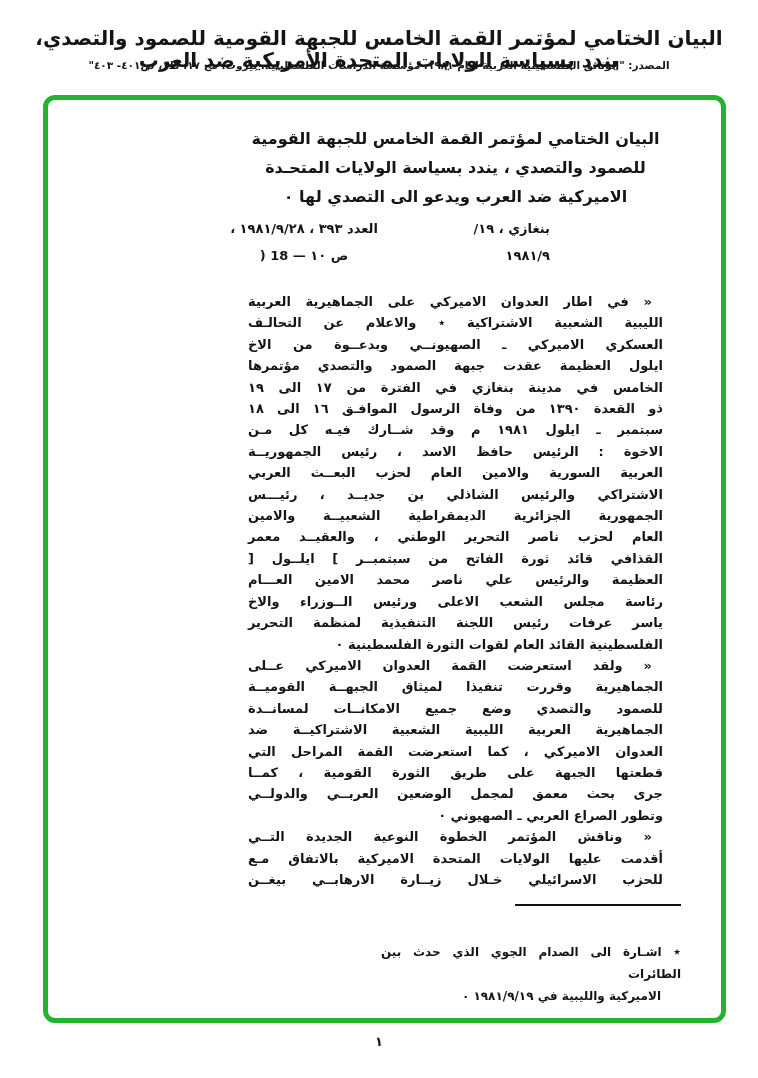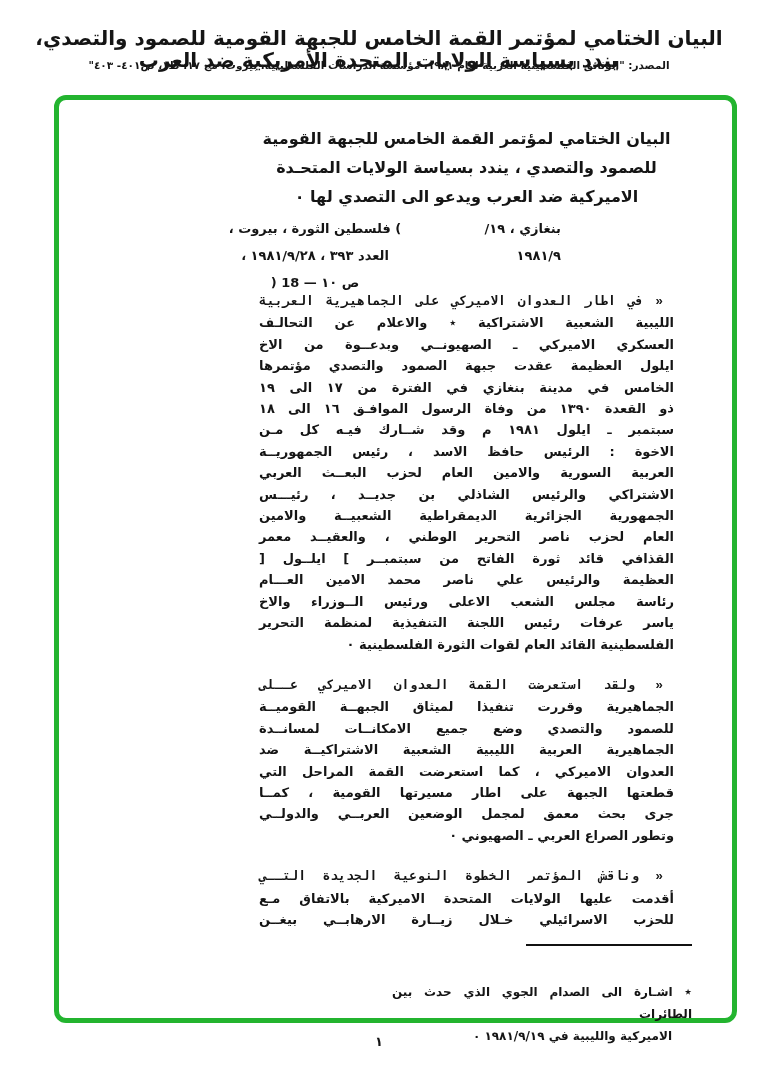--- a/index.html
+++ b/index.html
@@ -14,41 +14,41 @@
     position:absolute;top:27px;left:18px;right:18px;
     text-align:center;font-size:20px;font-weight:700;line-height:22px;
   }
   .source{
     position:absolute;top:59px;left:18px;right:18px;
     text-align:center;font-size:10.5px;font-weight:700;
   }
 
   
   .green-box{
-    position:absolute;left:54px;top:95px;width:673px;height:918px;
+    position:absolute;left:43px;top:95px;width:673px;height:918px;
     border:5px solid #23b42f;border-radius:12px;background:#fff;
   }
   .content{margin-right:58px;margin-left:200px;}
 
   
   .title{margin-top:24px;font-size:16px;font-weight:700;line-height:29px;}
   .title .line{text-align:center;}
 
   
   .dateline{position:relative;margin-top:4px;height:76px;
     font-size:13px;font-weight:700;line-height:27px;}
   .dl-right{position:absolute;right:113px;top:0;text-align:right;}
   .dl-left{position:absolute;right:268px;top:0;width:182px;text-align:center;}
 
   
   .docbody{font-size:13px;font-weight:700;line-height:21.4px;}
   .docbody .line{text-align:justify;text-align-last:justify;}
-  .docbody .line.first{padding-right:11px;font-family:Liberation Mono, monospace;}
+  .docbody .line.first{padding-right:11px;}
   .docbody .line.last{text-align-last:right;}
-  .para + .para{margin-top:20px;}
+  .para + .para{margin-top:0;}
 
   
   .footnote{
     margin-top:14px;width:300px;margin-right:-18px;
     font-size:12px;font-weight:700;line-height:22px;position:relative;
   }
   .fn-rule{width:166px;border-top:2px solid #111;margin-bottom:8px;}
   .fn-l1{text-align:justify;text-align-last:justify;margin-top:34px;}
   .fn-l2{padding-right:20px;text-align:right;}
   .fn-marker{font-size:14px;}
@@ -75,21 +75,20 @@
           <div class="line">للصمود والتصدي ، يندد بسياسة الولايات المتحـدة</div>
           <div class="line">الاميركية ضد العرب ويدعو الى التصدي لها ٠</div>
         </div>
 
       <div class="dateline">
         <div class="dl-right">
             <div class="line">بنغازي ، ١٩/</div>
             <div class="line">١٩٨١/٩</div>
           </div>
         <div class="dl-left">
-            <div class="line">) فلسطين الثورة ، بيروت ،</div>
             <div class="line">العدد ٣٩٣ ، ١٩٨١/٩/٢٨ ،</div>
             <div class="line">ص ١٠ — 18 (</div>
           </div>
       </div>
 
       <div class="docbody">
           <div class="para">
             <div class="line first">« في اطار العدوان الاميركي على الجماهيرية العربية</div>
             <div class="line">الليبية الشعبية الاشتراكية ٭ والاعلام عن التحالـف</div>
             <div class="line">العسكري الاميركي ـ الصهيونــي وبدعــوة من الاخ</div>
@@ -107,21 +106,21 @@
             <div class="line">رئاسة مجلس الشعب الاعلى ورئيس الــوزراء والاخ</div>
             <div class="line">ياسر عرفات رئيس اللجنة التنفيذية لمنظمة التحرير</div>
             <div class="line last">الفلسطينية القائد العام لقوات الثورة الفلسطينية ٠</div>
           </div>
           <div class="para">
             <div class="line first">« ولقد استعرضت القمة العدوان الاميركي عــلى</div>
             <div class="line">الجماهيرية وقررت تنفيذا لميثاق الجبهــة القوميــة</div>
             <div class="line">للصمود والتصدي وضع جميع الامكانــات لمسانــدة</div>
             <div class="line">الجماهيرية العربية الليبية الشعبية الاشتراكيــة ضد</div>
             <div class="line">العدوان الاميركي ، كما استعرضت القمة المراحل التي</div>
-            <div class="line">قطعتها الجبهة على اطار مسيرتها القومية ، كمــا</div>
+            <div class="line">قطعتها الجبهة على طريق الثورة القومية ، كمــا</div>
             <div class="line">جرى بحث معمق لمجمل الوضعين العربــي والدولــي</div>
             <div class="line last">وتطور الصراع العربي ـ الصهيوني ٠</div>
           </div>
           <div class="para">
             <div class="line first">« وناقش المؤتمر الخطوة النوعية الجديدة التــي</div>
             <div class="line">أقدمت عليها الولايات المتحدة الاميركية بالاتفاق مـع</div>
             <div class="line">للحزب الاسرائيلي خـلال زيــارة الارهابــي بيغــن</div>
           </div>
         </div>
 

